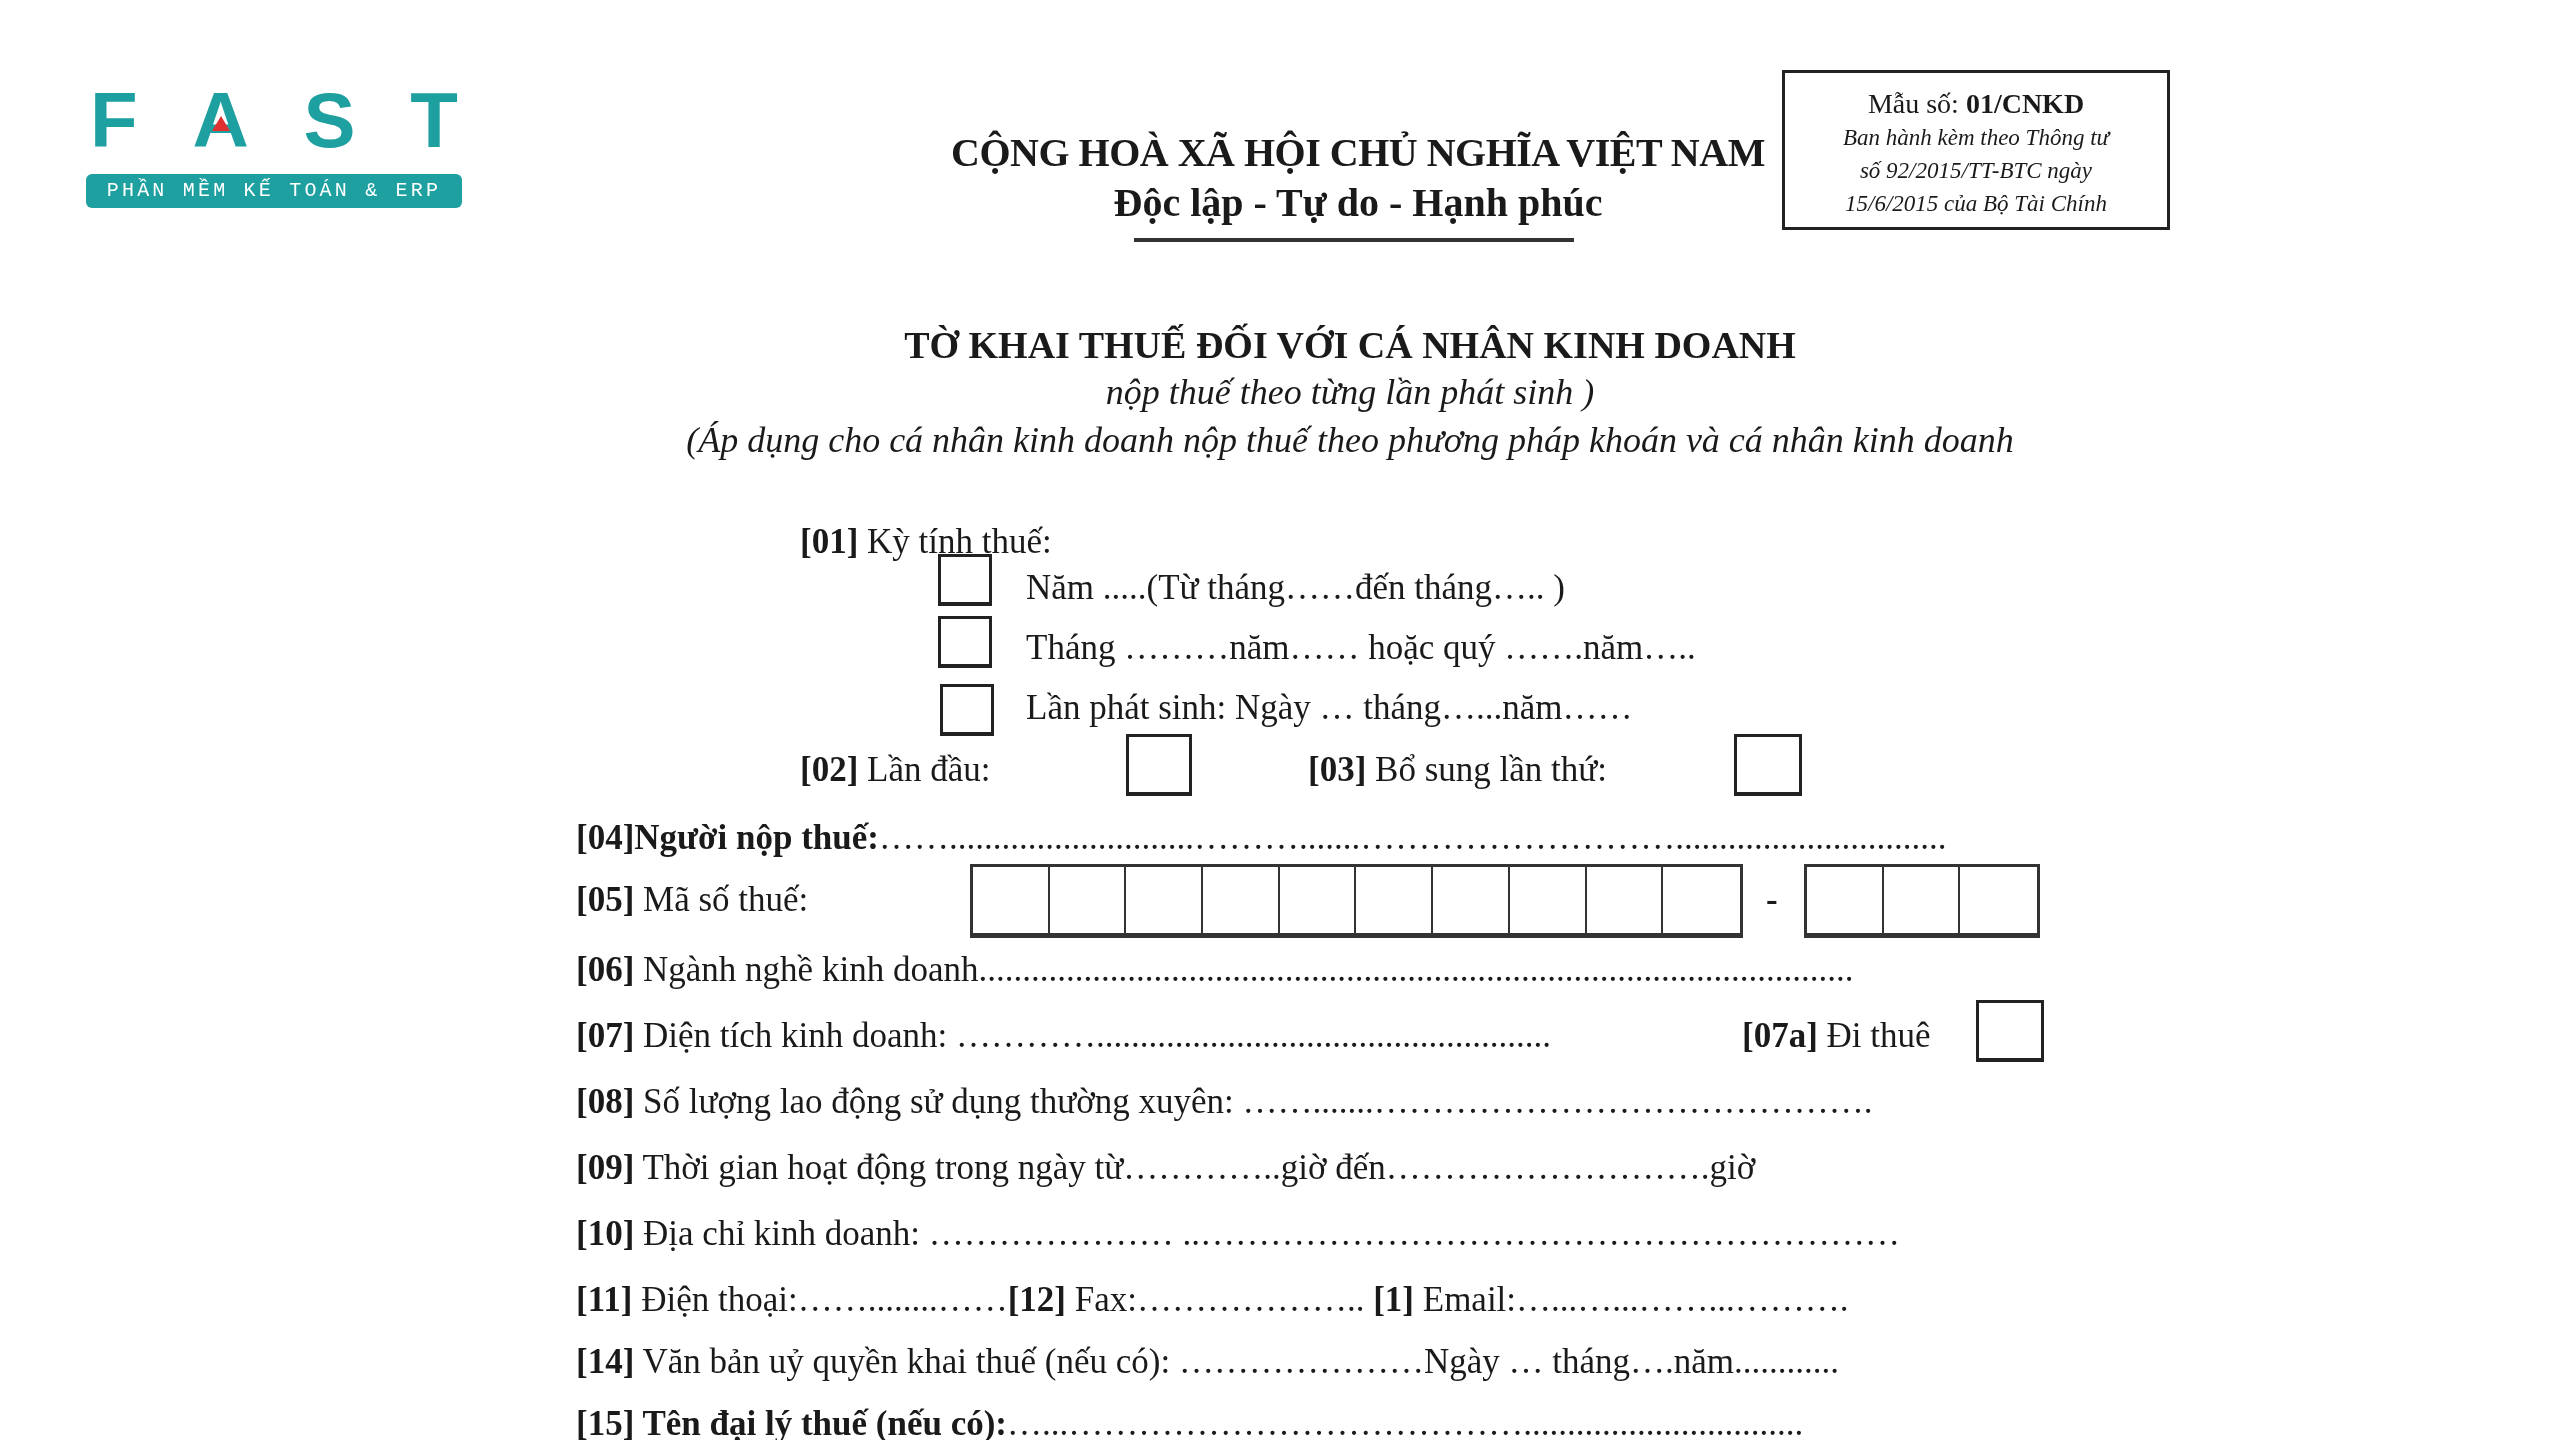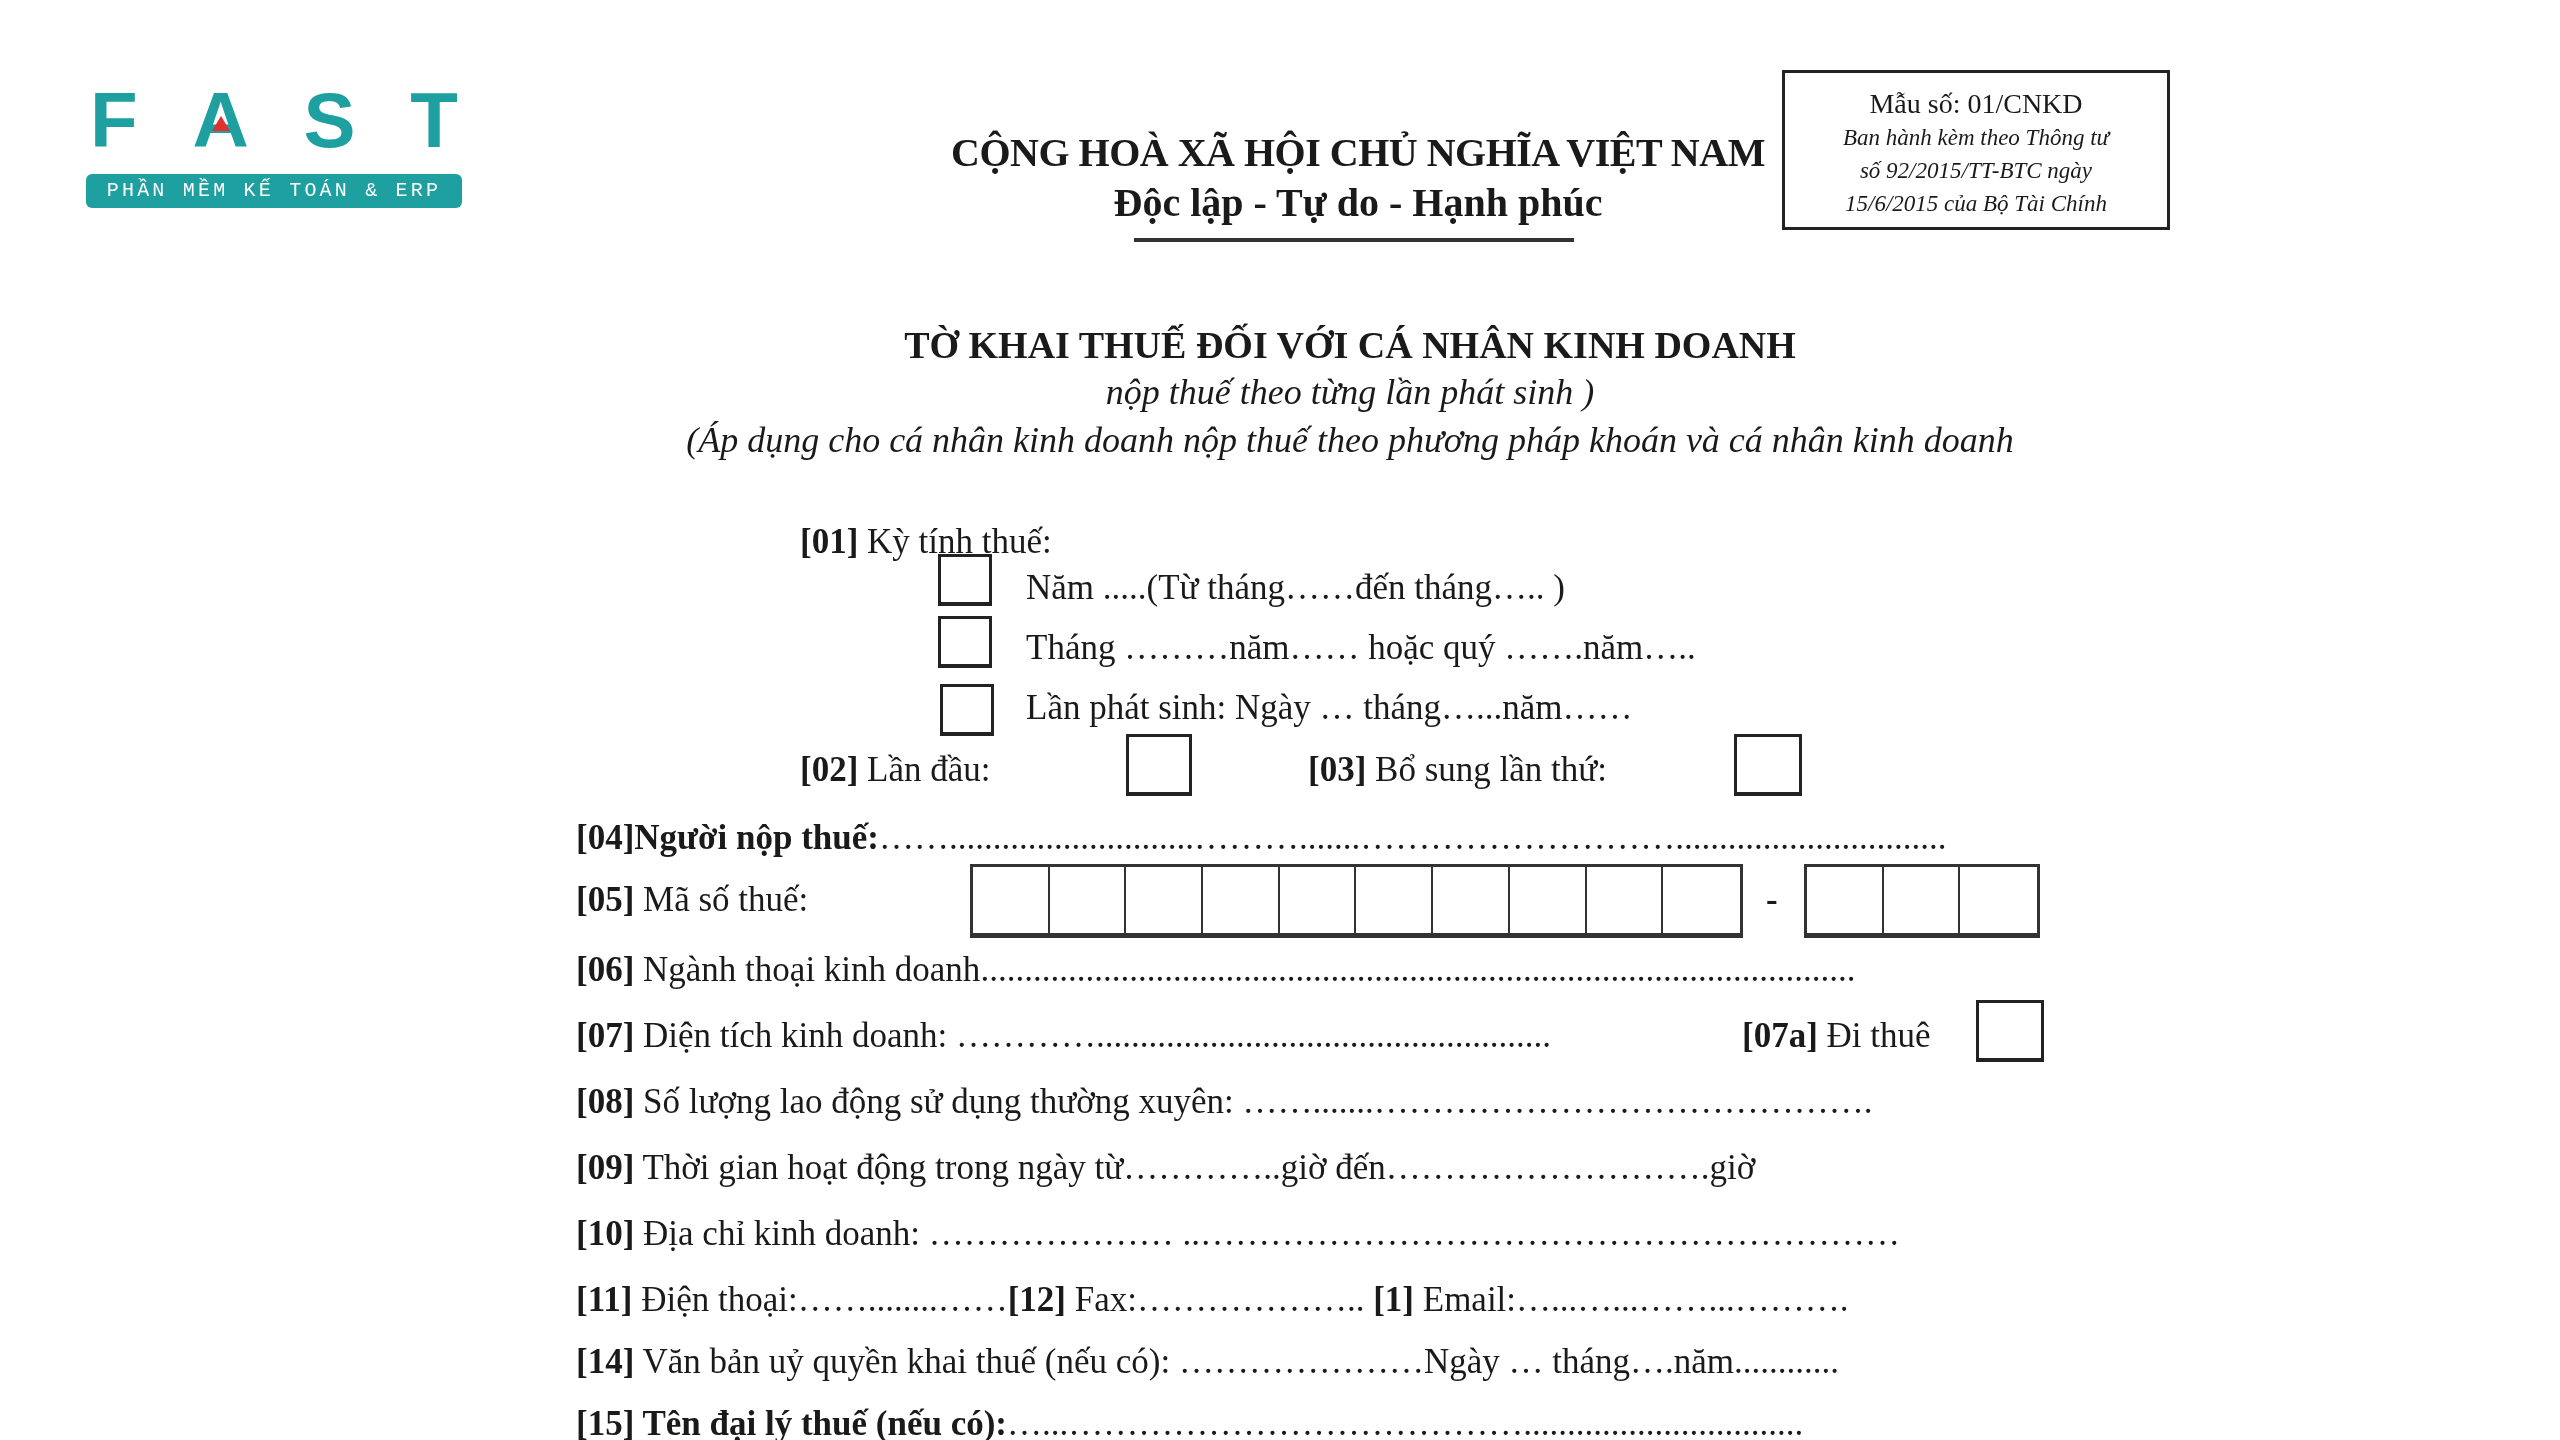--- a/index.html
+++ b/index.html
@@ -24,21 +24,21 @@
   
   .nation { left:928px; top:130px; width:860px; text-align:center; font-weight:700;
             font-size:40px; line-height:46px; white-space:nowrap; letter-spacing:-0.5px; }
   .motto { left:928px; top:180px; width:860px; text-align:center; font-weight:700;
            font-size:40px; line-height:46px; white-space:nowrap; }
   .motto-line { left:1134px; top:238px; width:440px; height:4px; background:#333; }
 
   .formbox { left:1782px; top:70px; width:388px; height:160px; border:3px solid #222;
              border-left-width:3px; box-sizing:border-box; text-align:center; padding-top:14px; }
   .formbox .code { font-size:28px; line-height:34px; white-space:nowrap; }
-  .formbox .code b { font-weight:400; }
+  .formbox .code b { font-weight:700; }
   .formbox .issued { font-style:italic; font-size:23px; line-height:33px; }
 
   
   .title { left:600px; top:322px; width:1500px; text-align:center; font-weight:700;
            font-size:38px; line-height:46px; white-space:nowrap; }
   .subtitle { left:590px; top:368px; width:1520px; text-align:center; font-style:italic;
               font-size:36px; line-height:48px; }
 
   
   .line { font-size:35px; line-height:44px; white-space:nowrap; }
@@ -120,21 +120,21 @@
   <div class="cell"></div>
 </div>
 <div class="abs dash">-</div>
 <div class="abs mst mst2">
   <div class="cell"></div>
   <div class="cell"></div>
   <div class="cell"></div>
 </div>
 
 <div class="abs line" style="left:576px; top:948px;">
-  <b>[06]</b><span> Ngành thoại kinh doanh</span><span>....................................................................................................</span>
+  <b>[06]</b><span> Ngành nghề kinh doanh</span><span>....................................................................................................</span>
 </div>
 
 <div class="abs line" style="left:576px; top:1014px;">
   <b>[07]</b><span> Diện tích kinh doanh: </span><span>………….................................................... </span>
 </div>
 <div class="abs line" style="left:1742px; top:1014px;">
   <b>[07a]</b><span> Đi thuê</span>
 </div>
 <div class="abs cb" style="left:1976px; top:1000px; width:68px; height:62px;"></div>
 

